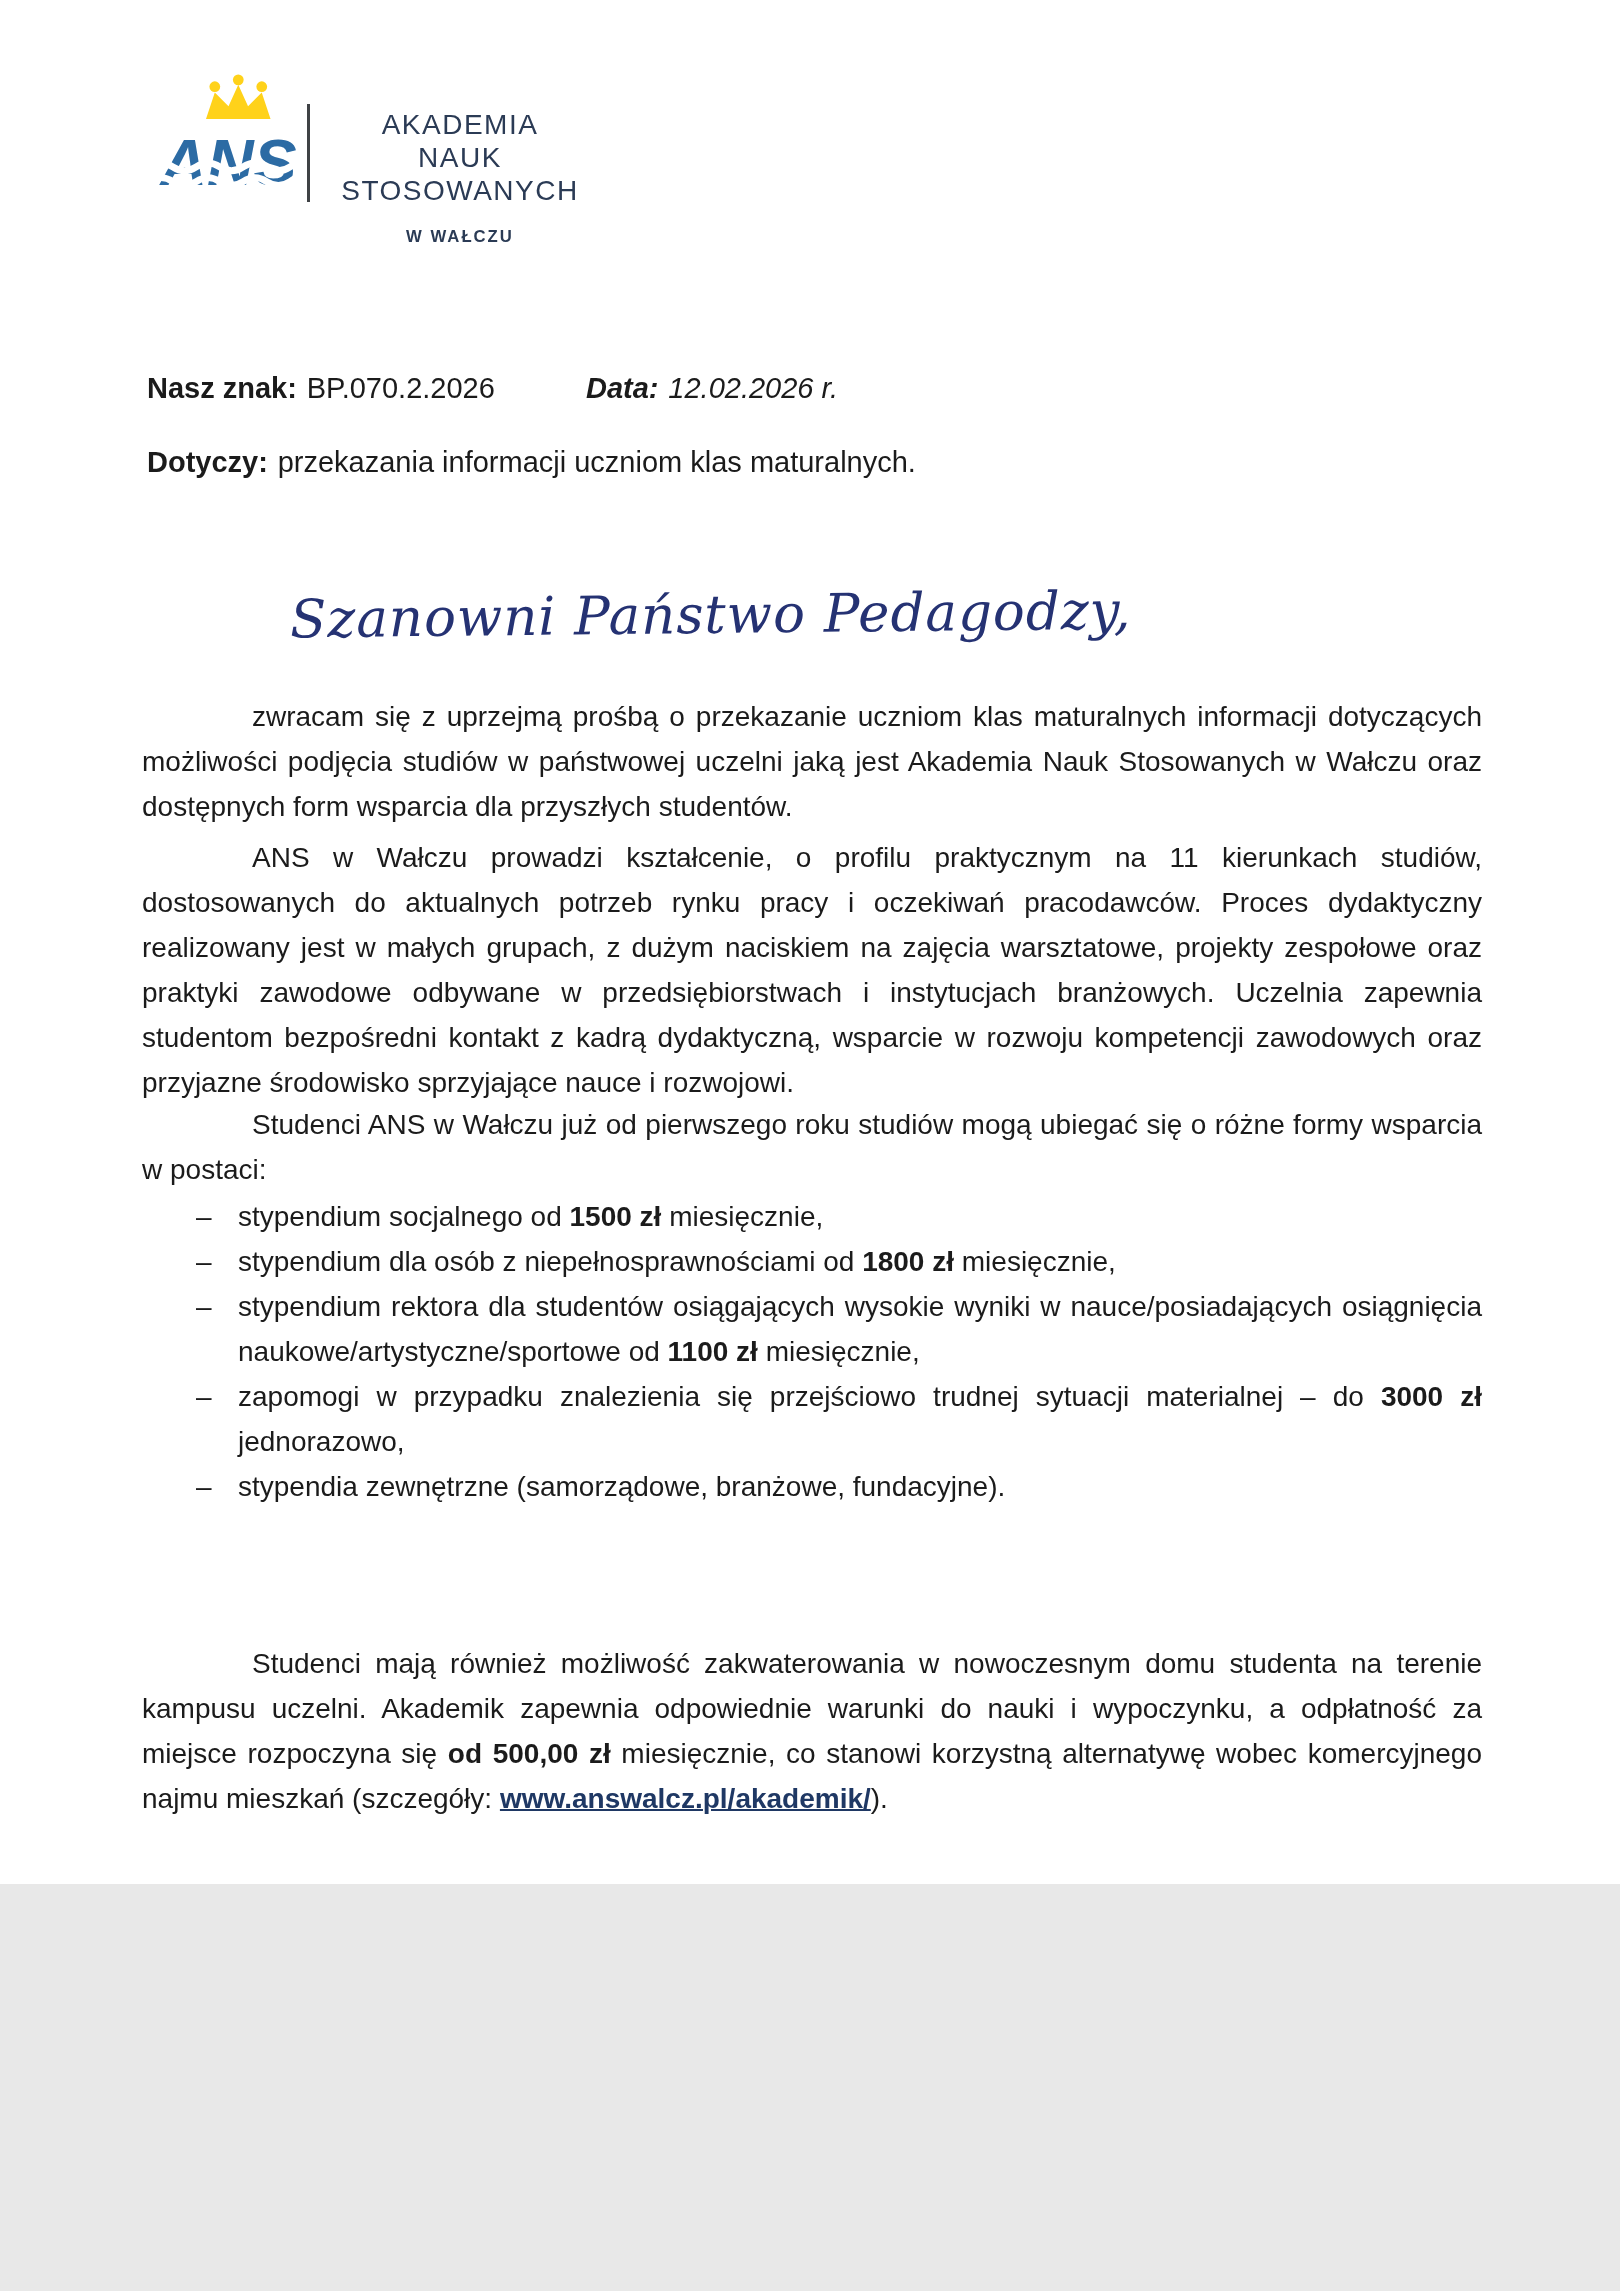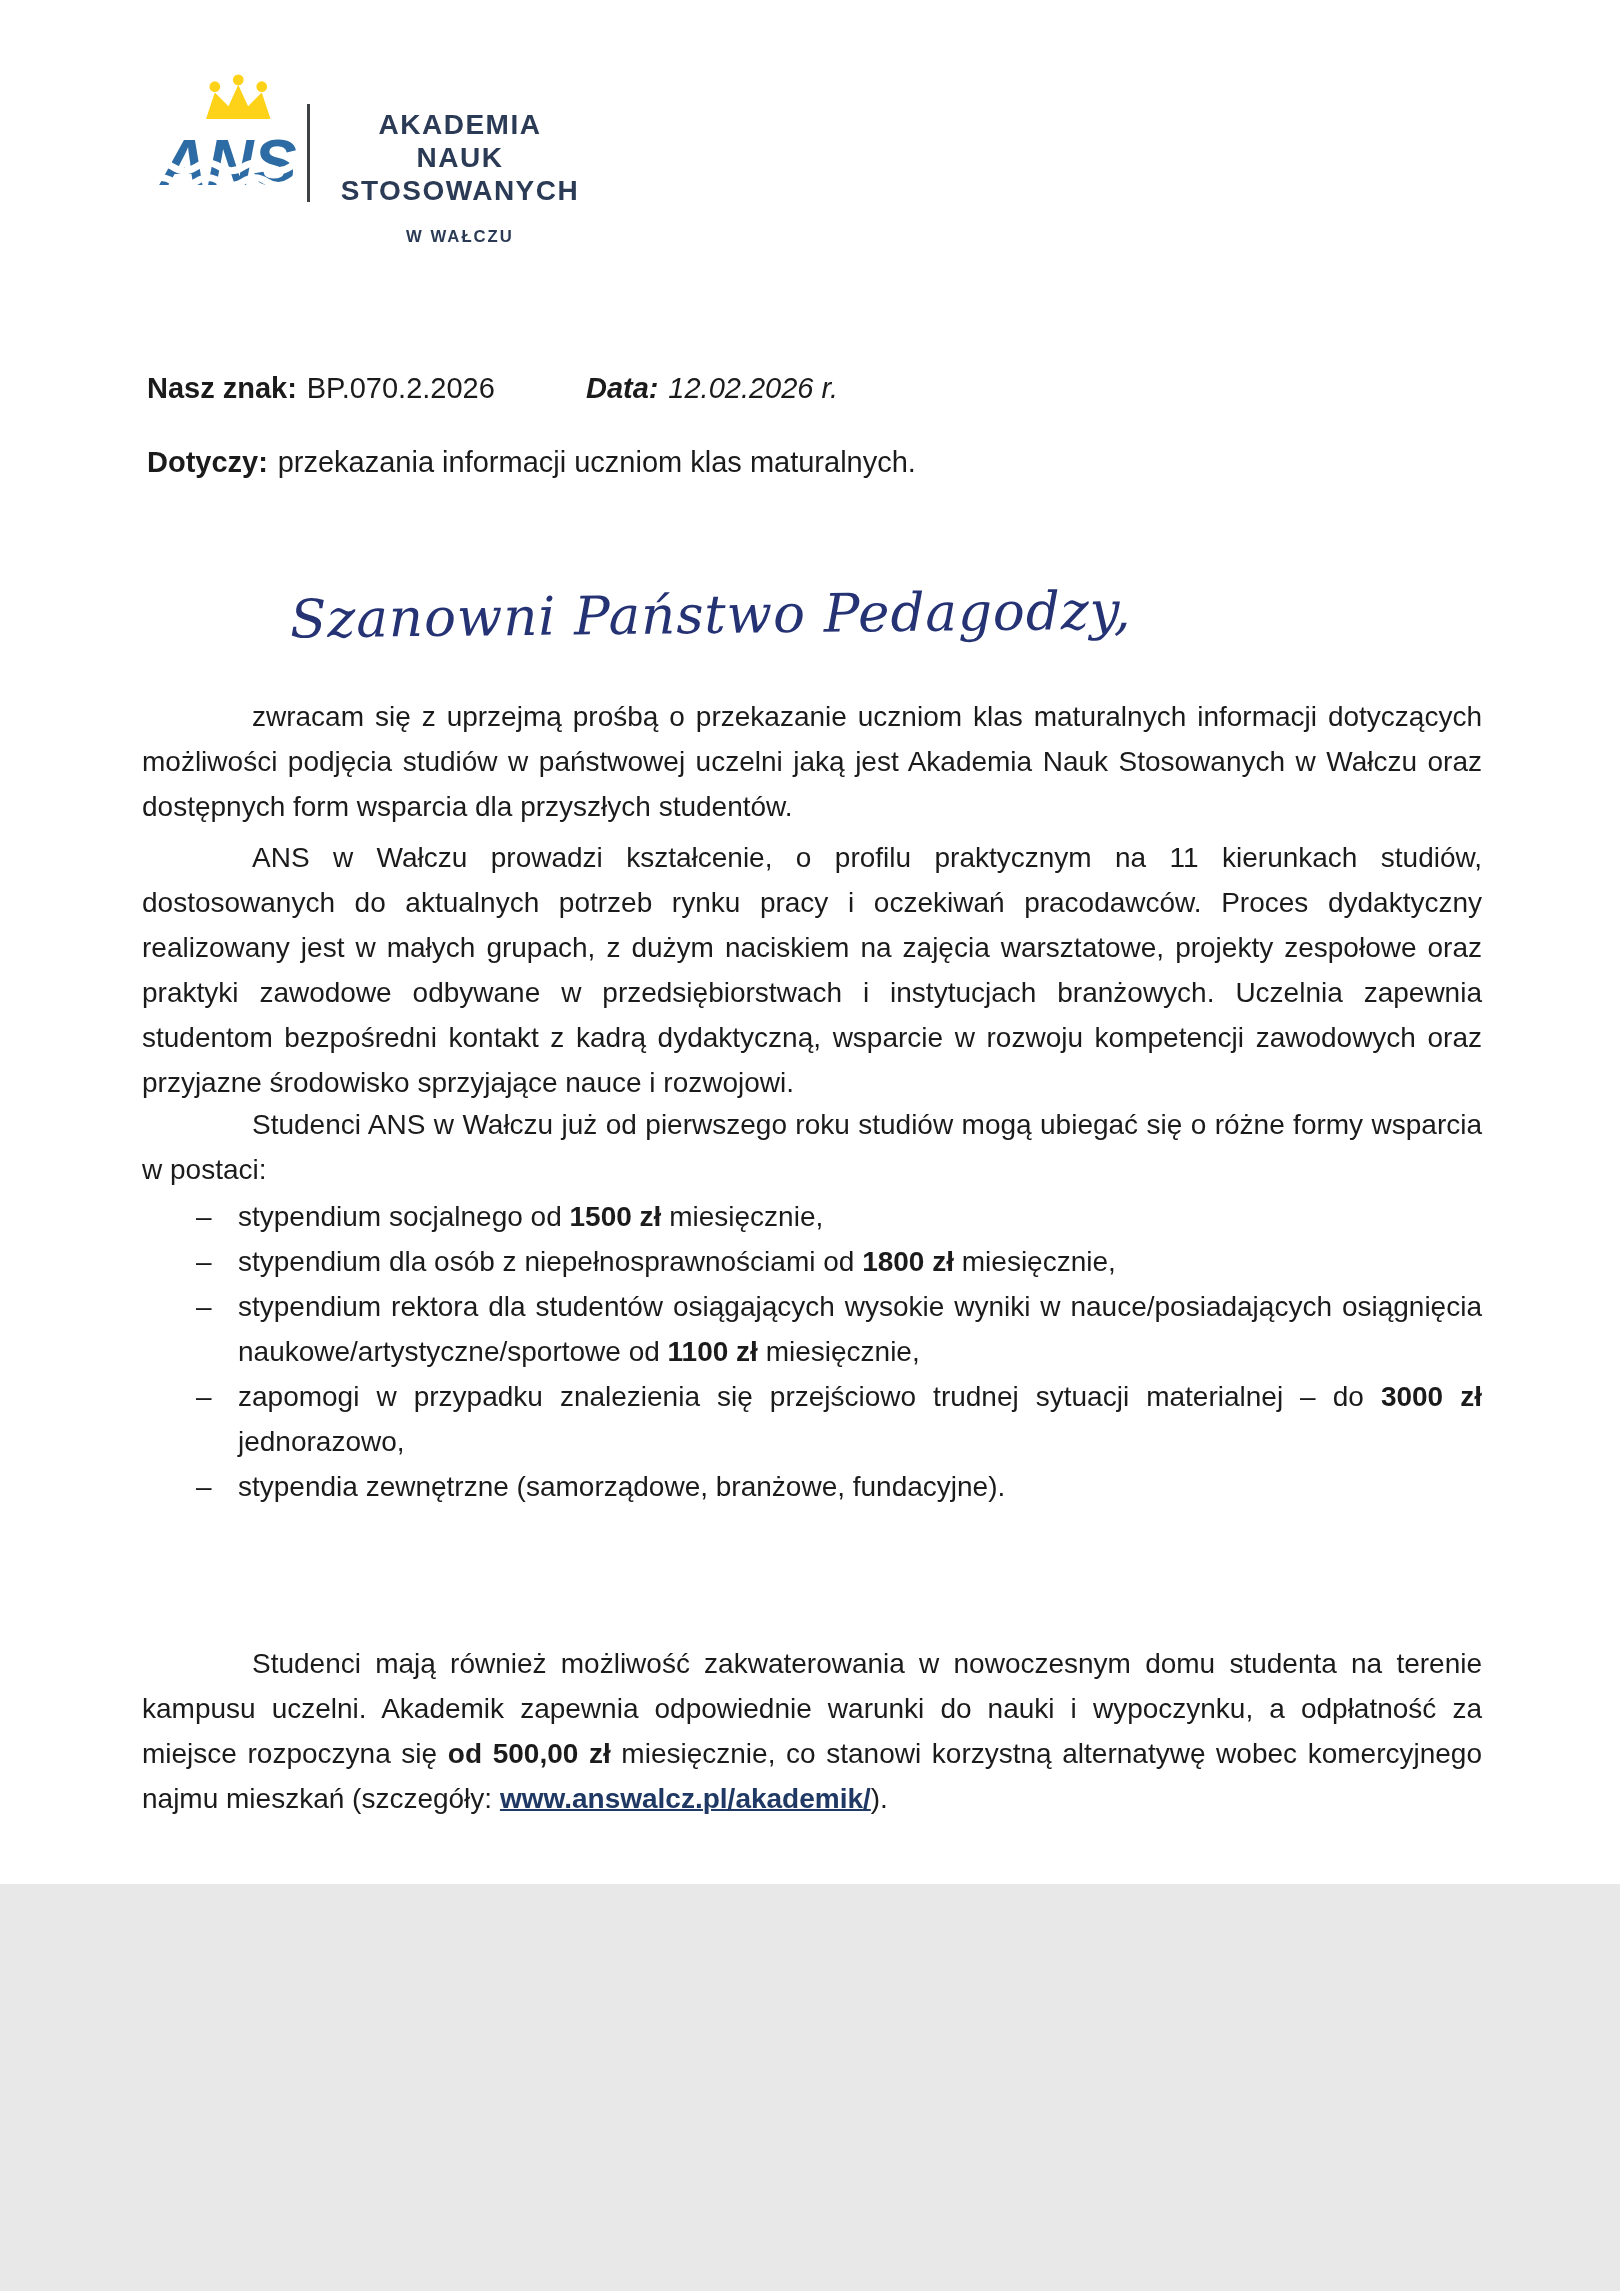--- a/index.html
+++ b/index.html
@@ -9,21 +9,21 @@
     background:#ffffff;
     font-family:"Liberation Sans",sans-serif;
     color:#1b1b1b;
     overflow:hidden;
     margin:0 auto;
   }
   
   .logo-mark{position:absolute;left:145px;top:74px;width:167px;height:132px;}
   .logo-divider{position:absolute;left:307px;top:104px;width:2.9px;height:98px;background:#3f4245;}
   .org-name{position:absolute;left:321px;top:108px;width:278px;text-align:center;color:#2b3b55;}
-  .org-line{font-size:28px;font-weight:700;letter-spacing:1.5px;line-height:33px;}
+  .org-line{font-size:28px;font-weight:400;letter-spacing:1.5px;line-height:33px;}
   .org-sub{font-size:16.7px;font-weight:600;letter-spacing:2px;margin-top:20px;}
   
   .meta{position:absolute;font-size:29px;line-height:39px;}
   .meta .lbl{font-weight:700;margin-right:9.8px;}
   .meta-ref{left:147px;top:369px;}
   .meta-date{left:586px;top:369px;font-style:italic;}
   .meta-subject{left:147px;top:443px;}
   
   .greeting{
     position:absolute;left:290px;top:584px;

